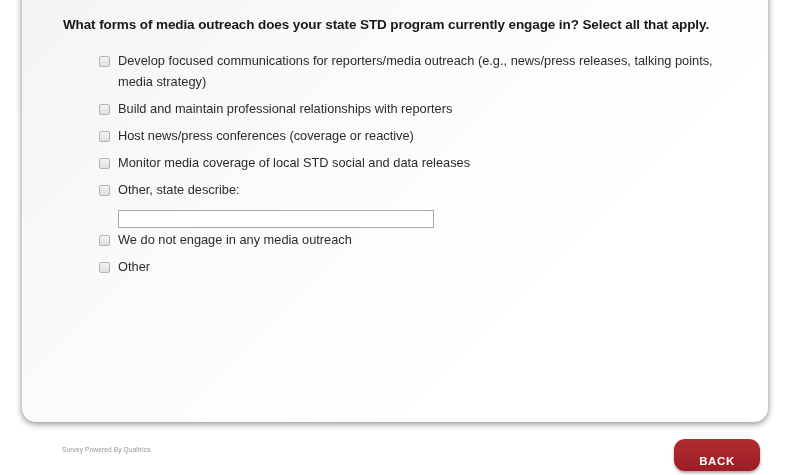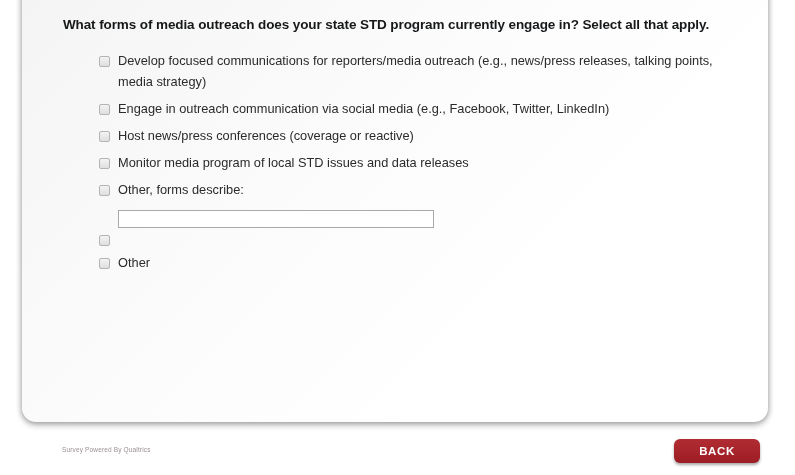--- a/index.html
+++ b/index.html
@@ -123,65 +123,66 @@
     position: absolute;
     right: 35px;
     top: 7px;
     display: flex;
     gap: 21px;
   }
   .nav-button {
     width: 86px;
     height: 24px;
     border: none;
-    border-radius: 6px;
+    border-radius: 11px;
     background: #a52229;
     background-image: linear-gradient(#b02c32, #9d1d24);
     color: #ffffff;
     font-family: "Liberation Sans", sans-serif;
     font-size: 11.5px;
     font-weight: bold;
     letter-spacing: 0.6px;
     cursor: pointer;
     box-shadow: 0 2px 3px rgba(0,0,0,0.35);
-    padding: 6px;
+    padding: 16px;
   }
 </style>
 </head>
 <body>
 
 <div id="survey-panel">
 
   <div id="question-block">
     <div id="question-title">What forms of media outreach does your state STD program currently engage in? Select all that apply.</div>
 
     <ul id="choice-list">
         <li class="choice-row">
           <span class="choice-checkbox"></span>
           <span class="choice-label">Develop focused communications for reporters/media outreach (e.g., news/press releases, talking points, media strategy)</span>
         </li>
         <li class="choice-row">
           <span class="choice-checkbox"></span>
-          <span class="choice-label">Engage in outreach communication via social media (e.g., Facebook, Twitter, LinkedIn)</span>
+          <span class="choice-label">Build and maintain professional relationships with reporters</span>
         </li>
         <li class="choice-row">
           <span class="choice-checkbox"></span>
           <span class="choice-label">Host news/press conferences (coverage or reactive)</span>
         </li>
         <li class="choice-row">
           <span class="choice-checkbox"></span>
-          <span class="choice-label">Monitor media program of local STD issues and data releases</span>
+          <span class="choice-label">Monitor media coverage of local STD social and data releases</span>
         </li>
         <li class="choice-row">
           <span class="choice-checkbox"></span>
-          <span class="choice-label">Other, forms describe:</span>
+          <span class="choice-label">Other, state describe:</span>
         </li>
         <li id="other-input-wrap"><input type="text" id="other-input" placeholder="" style=""></li>
         <li class="choice-row">
           <span class="choice-checkbox"></span>
+          <span class="choice-label">We do not engage in any media outreach</span>
         </li>
         <li class="choice-row">
           <span class="choice-checkbox"></span>
           <span class="choice-label">Other</span>
         </li>
       </ul>
   </div>
 
 </div>
 

